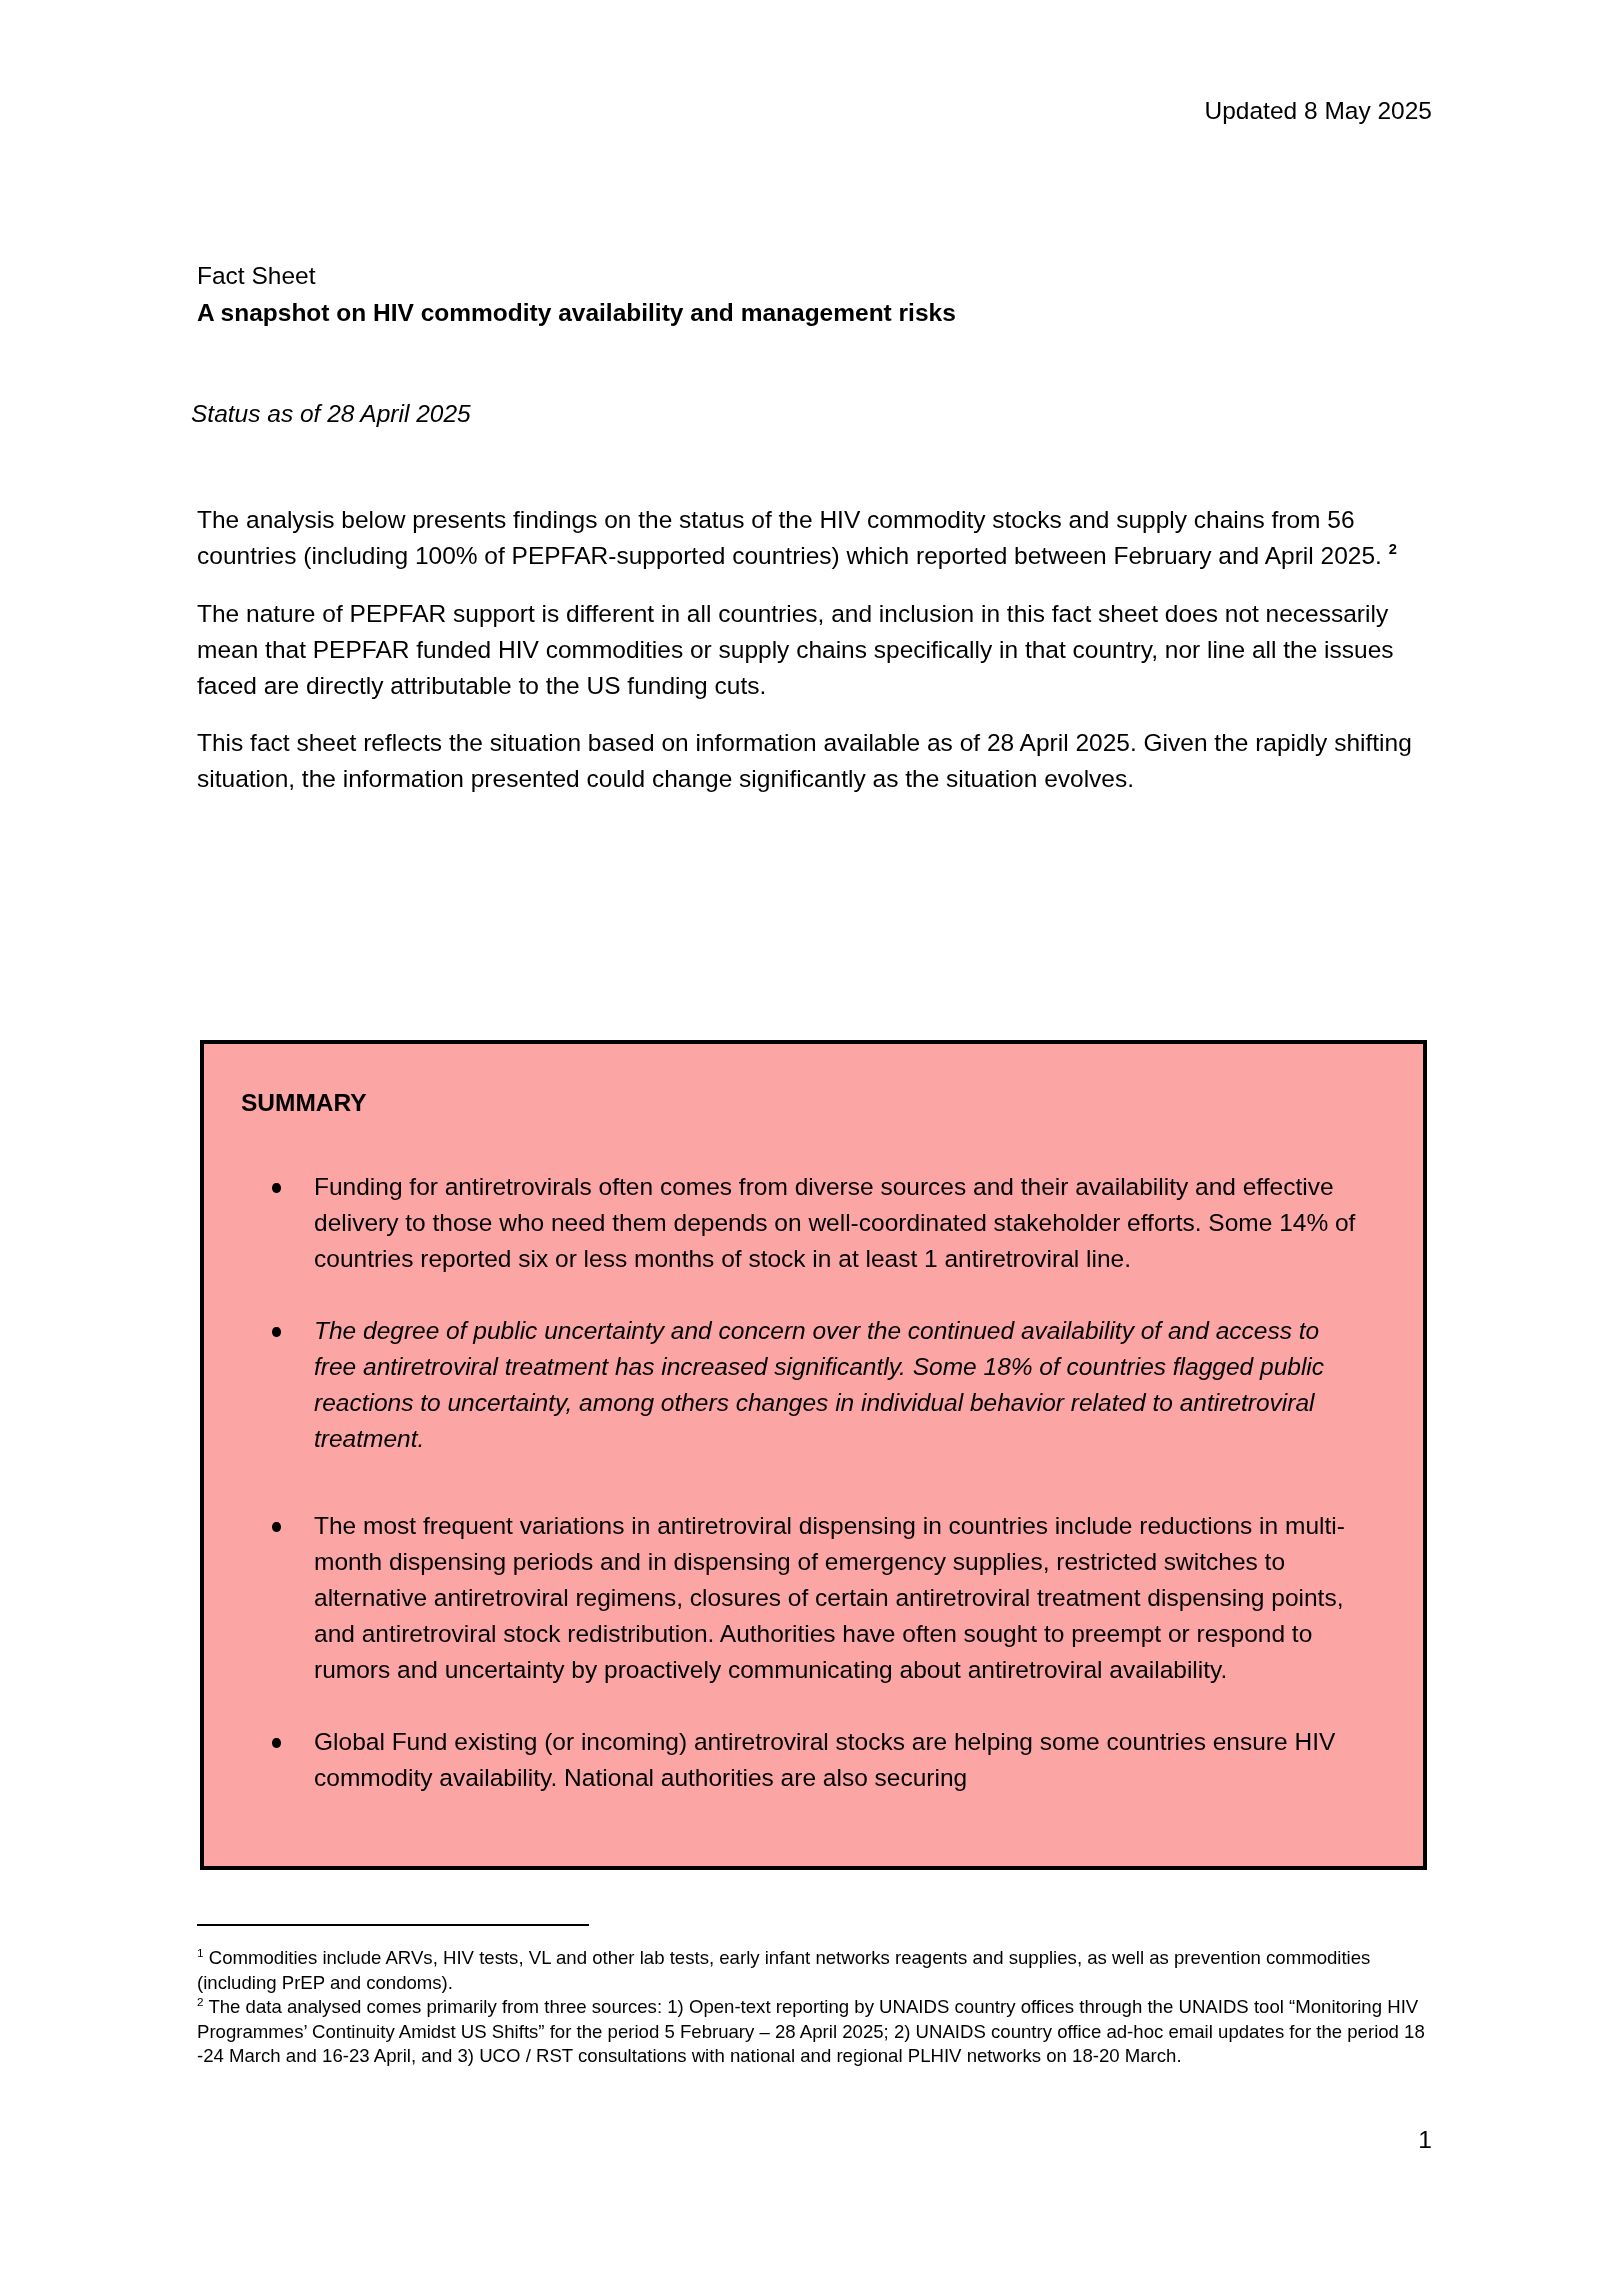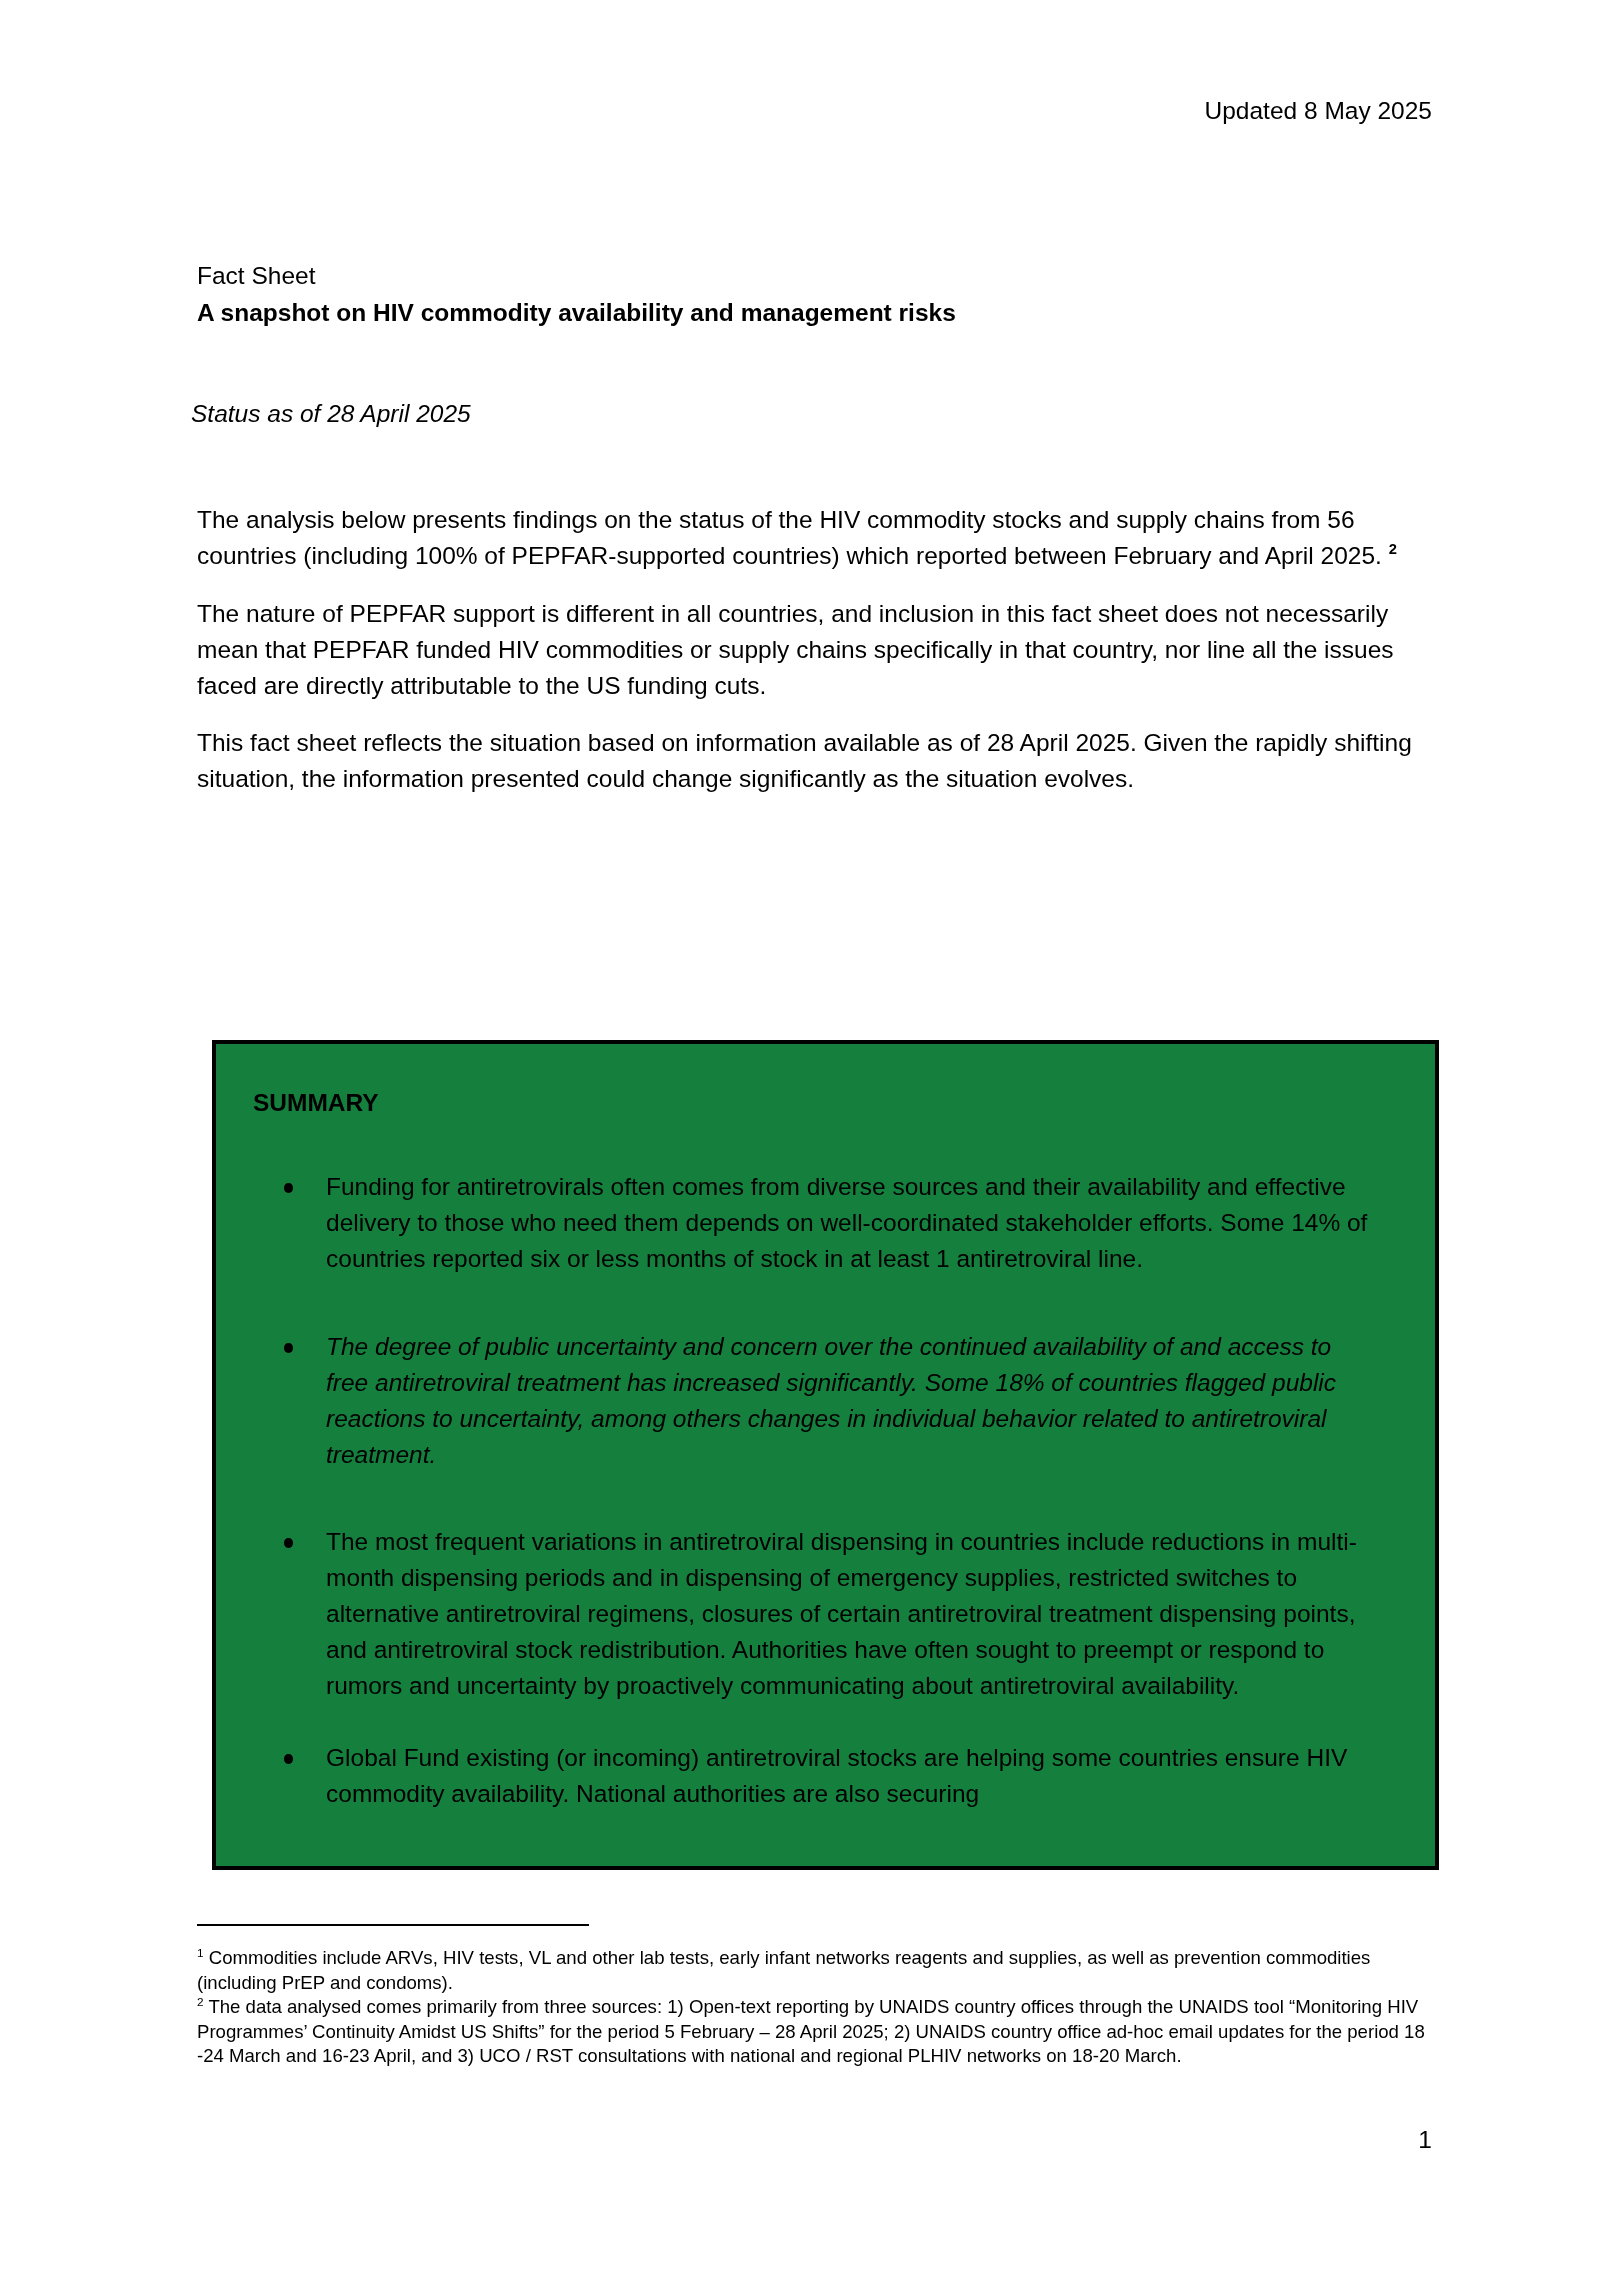--- a/index.html
+++ b/index.html
@@ -24,42 +24,42 @@
       position: absolute; left: 191px; top: 399px;
       font-size: 24.5px; line-height: 29px; font-style: italic;
     }
     .body-text {
       position: absolute; left: 197px; width: 1245px;
       font-size: 24.5px; line-height: 36px;
     }
     .body-text p { margin: 0 0 21.6px 0; }
     sup { font-size: 14.7px; line-height: 0; vertical-align: 9.8px; font-weight: bold; }
     .summary-box {
-      position: absolute; left: 212px; top: 1040px;
+      position: absolute; left: 200px; top: 1040px;
       width: 1219px; height: 822px;
-      border: 4.9px solid #000; background: #15803d;
+      border: 4.9px solid #000; background: #fca5a5;
       overflow: hidden;
     }
     .summary-heading {
       position: absolute; left: 37px; top: 44px;
       font-size: 24.5px; font-weight: bold; line-height: 29px;
     }
     .summary-list {
       position: absolute; left: 0; top: 125px; width: 1219px;
       list-style: none; margin: 0; padding: 0;
     }
     .summary-list li {
       position: relative; padding-left: 110px; padding-right: 59px;
       font-size: 24.5px; line-height: 36px;
     }
     .summary-list li .bullet {
       position: absolute; left: 68px; top: 13.7px;
       width: 8.8px; height: 10.8px; border-radius: 50%; background: #000;
     }
-    .summary-list li.item-0 { margin-bottom: 52px; }
+    .summary-list li.item-0 { margin-bottom: 36px; }
     .summary-list li.item-1 { margin-bottom: 51px; font-style: italic; }
     .summary-list li.item-2 { margin-bottom: 36px; }
     .fn-rule {
       position: absolute; left: 197px; top: 1924px;
       width: 392px; height: 0; border-top: 2px solid #000;
     }
     .footnotes {
       position: absolute; left: 197px; top: 1946px; width: 1245px;
       font-size: 18.6px; line-height: 24.5px;
     }

